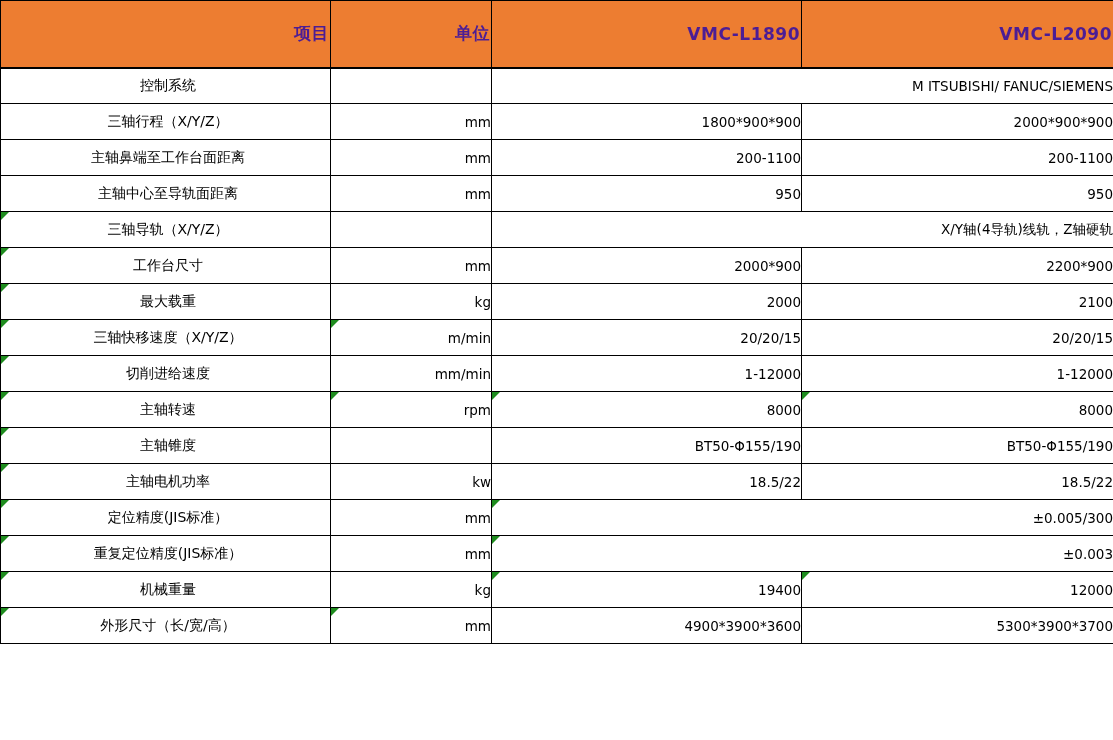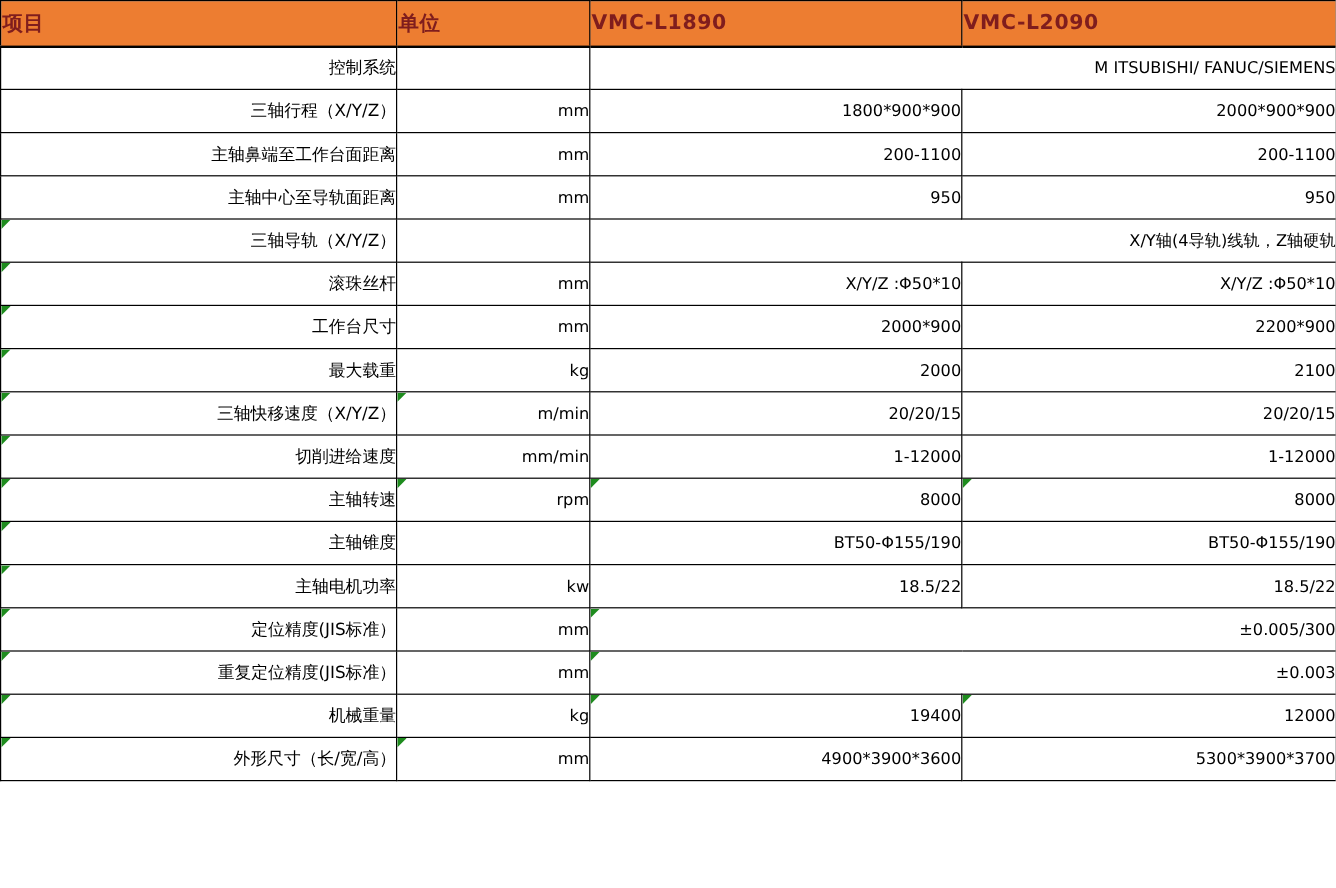--- a/index.html
+++ b/index.html
@@ -15,43 +15,43 @@
     width: 1113px;
     border: 1px solid #000;
   }
   col.c1 { width: 330px; }
   col.c2 { width: 161px; }
   col.c3 { width: 310px; }
   col.c4 { width: 312px; }
 
   thead th {
     background: #ED7D31;
-    color: #7f1d1d;
+    color: #4c1d95;
     font-weight: bold;
     font-size: 17px;
-    height: 38px;
-    text-align: left;
+    height: 67px;
+    text-align: right;
     vertical-align: middle;
     border: 1px solid #000;
     border-bottom: 2px solid #000;
     letter-spacing: 0.5px;
   }
   tbody td {
     border: 1px solid #000;
     height: 36px;
     font-size: 13.5px;
     color: #000000;
     vertical-align: middle;
     position: relative;
     padding: 0;
     overflow: hidden;
     white-space: nowrap;
   }
   td.c-item {
-    text-align: right;
+    text-align: center;
     padding-left: 5px;
     font-size: 14px;
   }
   td.c-center { text-align: right; }
 
   
   td.mark::before {
     content: "";
     position: absolute;
     top: 0; left: 0;
@@ -99,26 +99,20 @@
       <tr>
         <td class="c-item">主轴中心至导轨面距离</td>
         <td class="c-center">mm</td>
         <td class="c-center">950</td>
         <td class="c-center">950</td>
       </tr>
       <tr>
         <td class="c-item mark">三轴导轨（X/Y/Z）</td>
         <td class="c-center"></td>
         <td colspan="2" class="c-center">X/Y轴(4导轨)线轨，Z轴硬轨</td>
-      </tr>
-      <tr>
-        <td class="c-item mark">滚珠丝杆</td>
-        <td class="c-center">mm</td>
-        <td class="c-center">X/Y/Z :Φ50*10</td>
-        <td class="c-center">X/Y/Z :Φ50*10</td>
       </tr>
       <tr>
         <td class="c-item mark">工作台尺寸</td>
         <td class="c-center">mm</td>
         <td class="c-center">2000*900</td>
         <td class="c-center">2200*900</td>
       </tr>
       <tr>
         <td class="c-item mark">最大载重</td>
         <td class="c-center">kg</td>

